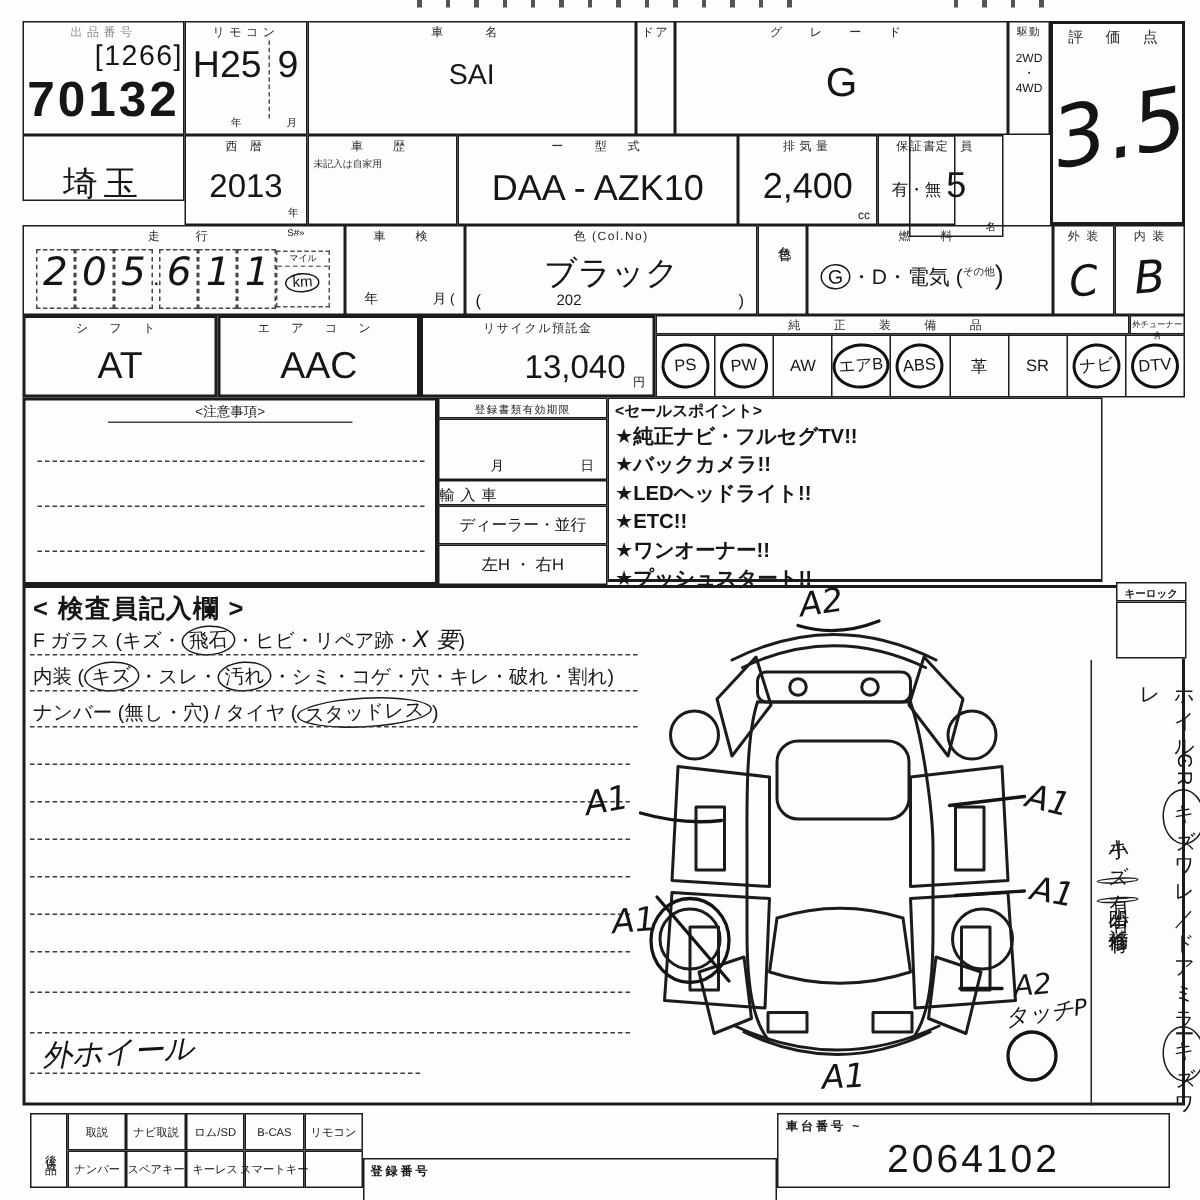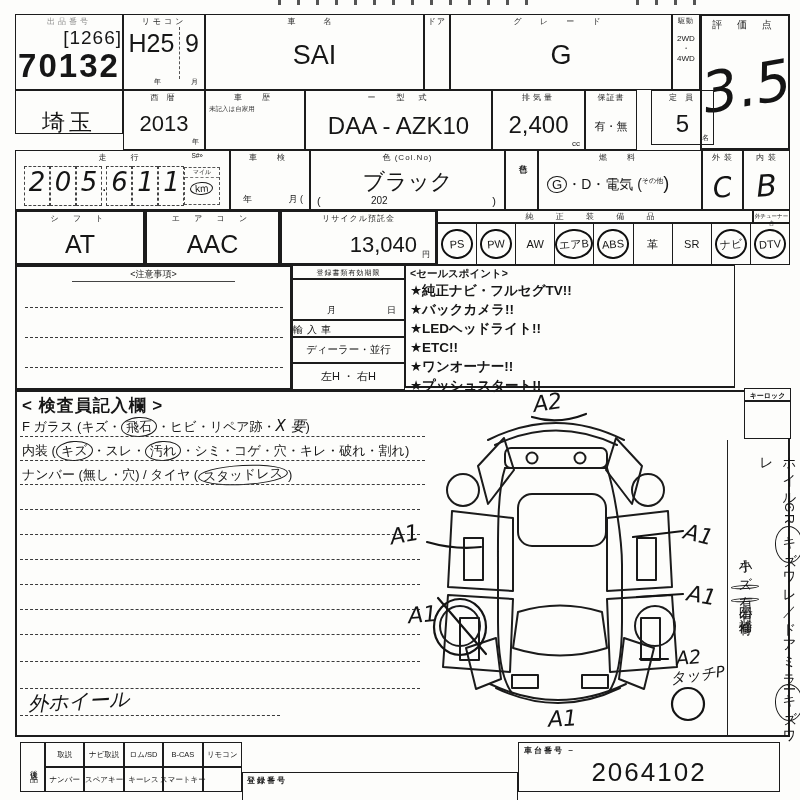--- a/index.html
+++ b/index.html
@@ -43,21 +43,21 @@
     <div class="hdr" style="margin-top:1px;">リモコン</div>
     <div style="position:absolute;left:0;top:14px;width:55px;font-size:25px;text-align:center;">H25</div>
     <div style="position:absolute;left:55px;top:12px;height:52px;border-left:1.3px dashed #555;"></div>
     <div style="position:absolute;left:55px;top:14px;width:26px;font-size:25px;text-align:center;">9</div>
     <div style="position:absolute;left:30px;bottom:2px;font-size:7px;">年</div>
     <div style="position:absolute;right:6px;bottom:2px;font-size:7px;">月</div>
   </div>
 
   <div class="box" style="left:205px;top:14px;width:219px;height:76px;">
     <div class="hdr" style="margin-top:1px;letter-spacing:10px;text-align:center;">車　名</div>
-    <div class="val" style="font-size:27px;margin-top:13px;">SAI</div>
+    <div class="val" style="font-size:19px;margin-top:13px;">SAI</div>
   </div>
 
   <div class="box" style="left:424px;top:14px;width:26px;height:76px;">
     <div class="hdr tight" style="margin-top:1px;">ドア</div>
   </div>
 
   <div class="box" style="left:450px;top:14px;width:222px;height:76px;">
     <div class="hdr" style="margin-top:1px;letter-spacing:8px;">グ レ ー ド</div>
     <div class="val" style="font-size:27px;margin-top:13px;">G</div>
   </div>
@@ -98,21 +98,21 @@
     <div class="hdr" style="margin-top:1px;">排気量</div>
     <div class="val" style="font-size:24px;margin-top:8px;">2,400</div>
     <div style="position:absolute;right:4px;bottom:1px;font-size:8px;">cc</div>
   </div>
 
   <div class="box" style="left:585px;top:90px;width:52px;height:60px;">
     <div class="hdr tight" style="margin-top:1px;">保証書</div>
     <div class="val" style="font-size:11px;margin-top:16px;">有・無</div>
   </div>
 
-  <div class="box" style="left:651px;top:90px;width:63px;height:55px;">
+  <div class="box" style="left:606px;top:90px;width:63px;height:68px;">
     <div class="hdr" style="margin-top:1px;">定 員</div>
     <div class="val" style="font-size:24px;margin-top:7px;">5</div>
     <div style="position:absolute;right:4px;bottom:1px;font-size:7px;">名</div>
   </div>
 
   <div class="box" style="left:15px;top:150px;width:215px;height:60px;">
     <div class="hdr" style="margin-top:1px;letter-spacing:8px;">走　行</div>
     <div style="position:absolute;right:26px;top:1px;font-size:6.5px;">S#»</div>
     <div style="position:absolute;left:8px;top:15px;" id="mileage-digits"><span class="digitbox hand" style="font-size: 26px;">2</span><span class="digitbox hand" style="font-size: 26px;">0</span><span class="digitbox hand" style="font-size: 26px;">5</span><span style="font-size: 16px;">.</span><span class="digitbox hand" style="font-size: 26px;">6</span><span class="digitbox hand" style="font-size: 26px;">1</span><span class="digitbox hand" style="font-size: 26px;">1</span></div>
     <div style="position:absolute;left:168px;top:16px;width:36px;height:38px;border:1.3px dashed #555;box-sizing:border-box;text-align:center;">

